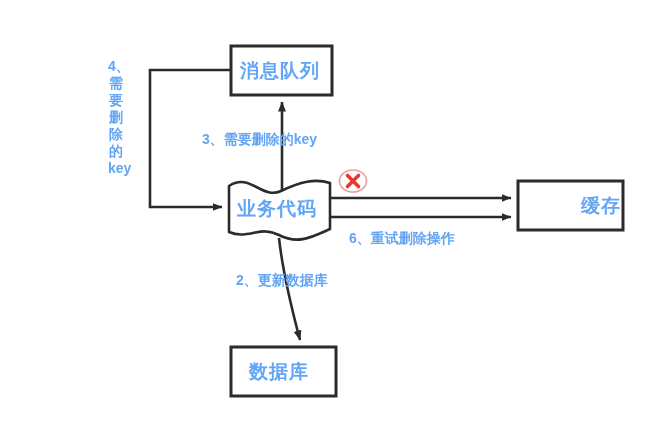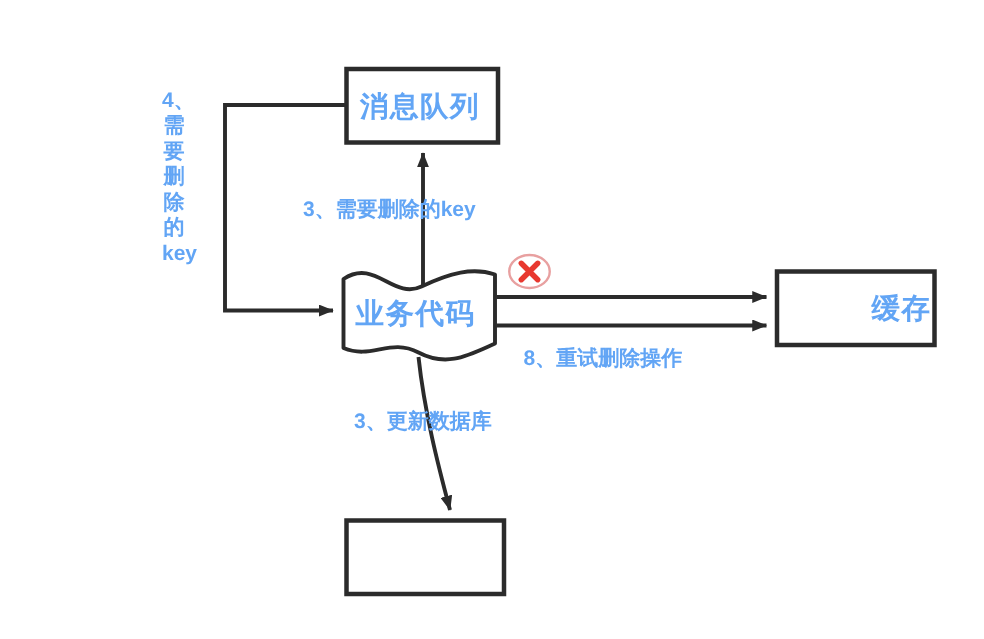--- a/index.html
+++ b/index.html
@@ -100,36 +100,37 @@
       <path d="M347.5,175.5 L358.5,186.5 M358.5,175.5 L347.5,186.5" stroke="#E8382F" stroke-width="3.6" stroke-linecap="round"></path>
     </g>
   </svg>
 
   <div class="node-label" style="left:240px; top:58px;">消息队列</div>
 
   <div class="node-label" style="left:237px; top:196px;">业务代码</div>
 
   <div class="node-label" style="left:581px; top:193px;">缓存</div>
 
+  <div class="node-label" style="left:249px; top:359px;">数据库</div>
 
-  <div class="edge-label" style="left:236px; top:272px;">3、更新数据库</div>
+  <div class="edge-label" style="left:236px; top:272px;">2、更新数据库</div>
 
 
   <div class="edge-label" style="left:202px; top:131px;">3、需要删除的key</div>
 
   <div class="edge-label-vertical" style="left:108px; top:58px;">
     <span>4、</span>
     <span>需</span>
     <span>要</span>
     <span>删</span>
     <span>除</span>
     <span>的</span>
     <span>key</span>
   </div>
 
-  <div class="edge-label" style="left:349px; top:230px;">8、重试删除操作</div>
+  <div class="edge-label" style="left:349px; top:230px;">6、重试删除操作</div>
 
   <div class="box-hit" style="left:231px; top:46px; width:101px; height:49px;"></div>
   <div class="box-hit" style="left:227px; top:180px; width:103px; height:57px;"></div>
   <div class="box-hit" style="left:518px; top:181px; width:105px; height:49px;"></div>
   <div class="box-hit" style="left:231px; top:347px; width:105px; height:49px;"></div>
 
 </div>
 
 </body></html>

